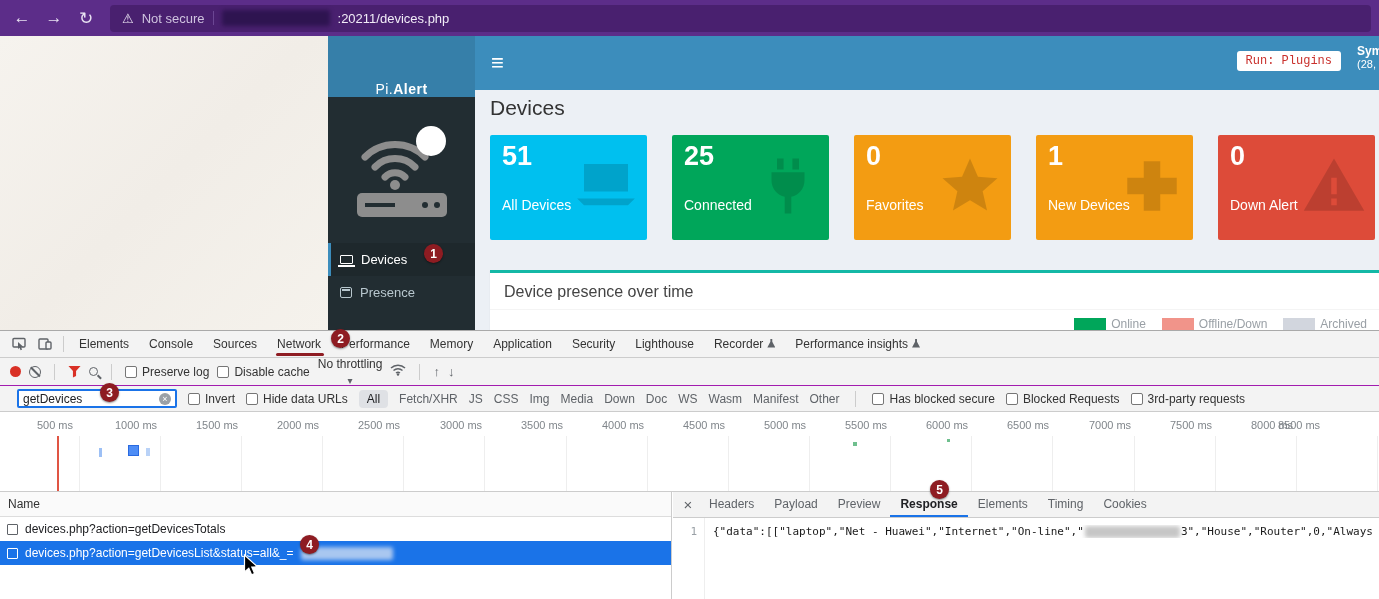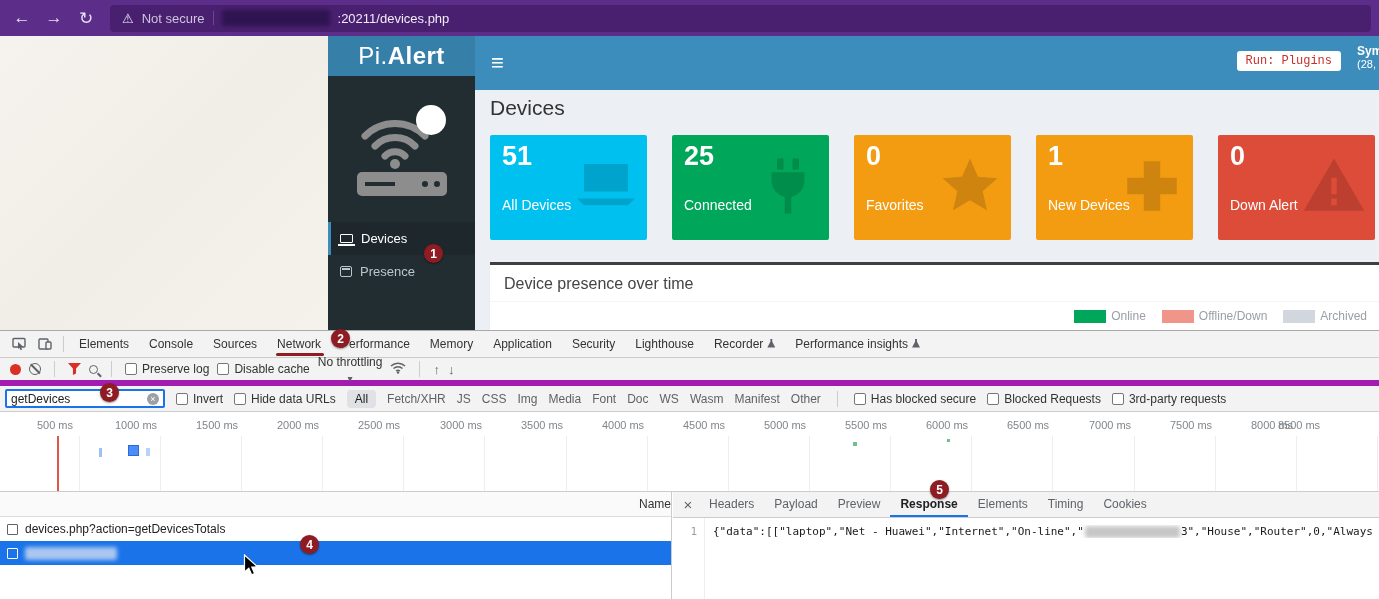--- a/index.html
+++ b/index.html
@@ -19,22 +19,22 @@
   .redact-url { width:108px; height:16px; background:#2e1450; }
   .url { color:#f1ecf7; font-size:13px; }
 
   
   .viewport { position:absolute; left:0; top:36px; width:1379px; height:294px; }
   .page-left { position:absolute; left:0; top:0; width:328px; height:294px;
     background:linear-gradient(135deg,#f6f3ee 0%,#f1ede7 50%,#f5f2ec 100%); }
 
   .app { position:absolute; left:328px; top:0; width:1051px; height:294px; }
   .sidebar { position:absolute; left:0; top:0; width:147px; height:294px; background:#222d32; }
-  .brand { height:40px; background:#367fa9; color:#fff; font-size:24px;
-    display:flex; align-items:center; justify-content:center; letter-spacing:.5px; }
+  .brand { height:61px; background:#367fa9; color:#fff; font-size:14px;
+    display:flex; align-items:flex-end; justify-content:center; letter-spacing:.5px; }
   .brand b { font-weight:bold; }
   .logo { height:146px; display:flex; align-items:center; justify-content:center; }
   .nav-item { height:33px; display:flex; align-items:center; gap:8px; padding-left:12px;
     color:#b8c7ce; font-size:13px; cursor:pointer; }
   .nav-item.active { background:#1e282c; border-left:3px solid #3c8dbc; padding-left:9px; color:#fff; }
   .icon-laptop { width:13px; height:9px; border:1.5px solid currentColor; border-radius:1px; position:relative; flex:none; }
   .icon-laptop::after { content:""; position:absolute; left:-3px; bottom:-4px; width:17px; height:2px; background:currentColor; }
   .icon-cal { width:12px; height:11px; border:1.5px solid currentColor; border-radius:2px; position:relative; flex:none; }
   .icon-cal::before { content:""; position:absolute; left:1px; right:1px; top:1px; height:2px; background:currentColor; }
 
@@ -47,77 +47,77 @@
   .topuser .l2 { font-size:11px; }
 
   .content { position:absolute; left:147px; right:0; top:54px; bottom:0; background:#ecf0f5; overflow:hidden; }
   .page-title { position:absolute; left:15px; top:6px; font-size:21px; font-weight:500; color:#333; }
   .card { position:absolute; top:45px; width:157px; height:105px; border-radius:2px; color:#fff; }
   .card-value { position:absolute; left:12px; top:6px; font-size:27px; font-weight:bold; }
   .card-label { position:absolute; left:12px; top:62px; font-size:14px; }
   .card-icon { position:absolute; right:8px; top:18px; width:66px; height:66px; }
   .card-icon svg { width:100%; height:100%; }
 
-  .panel { position:absolute; left:15px; right:0; top:172px; height:70px; background:#fff;
-    border-top:3px solid #404040; box-shadow:0 1px 1px rgba(0,0,0,.1); }
+  .panel { position:absolute; left:15px; right:0; top:180px; height:70px; background:#fff;
+    border-top:3px solid #14b8a6; box-shadow:0 1px 1px rgba(0,0,0,.1); }
   .panel-title { padding:10px 14px 8px; font-size:16px; color:#444; border-bottom:1px solid #f4f4f4; }
   .legend { position:absolute; right:12px; top:44px; display:flex; gap:16px; align-items:center;
     font-size:12px; color:#9aa0a6; }
   .leg-item { display:flex; align-items:center; gap:5px; }
   .swatch { width:32px; height:13px; display:inline-block; }
 
   
   .devtools { position:absolute; left:0; top:330px; width:1379px; height:269px; background:#fff;
     border-top:1px solid #a9a9a9; font-size:12px; color:#333; }
 
   .dt-tabs { height:27px; background:#f3f3f3; border-bottom:1px solid #ccc;
     display:flex; align-items:center; padding-left:6px; }
   .dt-icobtn { width:26px; display:flex; justify-content:center; cursor:pointer; }
   .sep { width:1px; height:16px; background:#ccc; margin:0 5px; flex:none; }
   .dt-tab { padding:0 10px; line-height:25px; color:#333; cursor:pointer; position:relative; white-space:nowrap; }
   .exp-ico { display:inline-block; width:8px; height:9px; margin-left:4px; background:#5f6368;
     clip-path:polygon(38% 0,62% 0,62% 35%,100% 100%,0 100%,38% 35%); }
   .anno-underline { position:absolute; left:9px; right:7px; bottom:1px; height:3px; background:#8e1c22; border-radius:2px; }
 
-  .dt-toolbar { height:28px; background:#f3f3f3; border-bottom:6px solid #a21caf;
+  .dt-toolbar { height:28px; background:#f3f3f3; border-bottom:1px solid #a21caf;
     display:flex; align-items:center; gap:8px; padding:0 10px; }
   .rec-dot { width:11px; height:11px; border-radius:50%; background:#d93025; flex:none; cursor:pointer; }
   .icon-block { width:12px; height:12px; border:1.5px solid #5f6368; border-radius:50%; position:relative; flex:none; cursor:pointer; }
   .icon-block::after { content:""; position:absolute; left:-1px; top:4px; width:13px; height:1.5px;
     background:#5f6368; transform:rotate(45deg); }
   .icon-funnel { width:13px; height:12px; background:#d93025; flex:none; cursor:pointer;
     clip-path:polygon(0 0,100% 0,62% 45%,62% 88%,38% 100%,38% 45%); }
   .icon-search { width:9px; height:9px; border:1.6px solid #5f6368; border-radius:50%; position:relative; flex:none; cursor:pointer; }
   .icon-search::after { content:""; position:absolute; left:7px; top:8px; width:5px; height:1.6px;
     background:#5f6368; transform:rotate(45deg); }
   .cg { display:flex; align-items:center; gap:5px; white-space:nowrap; cursor:pointer; }
   .cbx { width:12px; height:12px; border:1px solid #767676; border-radius:2px; background:#fff; flex:none; }
   .dd { display:flex; align-items:center; gap:4px; cursor:pointer;flex-direction:column; }
   .arrow-btn { color:#5f6368; font-size:13px; font-weight:bold; cursor:pointer; }
 
   .dt-filter { height:26px; background:#f3f3f3; border-bottom:1px solid #ccc;
-    display:flex; align-items:center; gap:11px; padding:0 5px; }
+    display:flex; align-items:center; gap:11px; padding:0 17px; }
   .filter-box { width:160px; height:19px; border:2px solid #1a73e8; border-radius:2px; background:#fff;
     display:flex; align-items:center; padding:0 4px; gap:4px; }
   .filter-box input { border:none; outline:none; flex:1; min-width:0; font-size:12px;
     font-family:"Liberation Sans",sans-serif; color:#202124; background:transparent; }
   .clear-x { width:12px; height:12px; border-radius:50%; background:#9aa0a6; color:#fff;
     font-size:9px; line-height:12px; text-align:center; flex:none; cursor:pointer; }
   .chip { background:#dfe1e5; border-radius:4px; padding:2px 8px; color:#202124; cursor:pointer; }
   .ftype { color:#5f6368; cursor:pointer; white-space:nowrap; }
 
   .dt-timeline { position:relative; height:80px; background:#fff; border-bottom:1px solid #ccc; overflow:hidden; }
   .tick { position:absolute; top:7px; transform:translateX(-50%); color:#80868b; font-size:11px; white-space:nowrap; }
   .gline { position:absolute; top:24px; bottom:0; width:1px; background:#eee; }
   .tl-mark { position:absolute; }
 
   .dt-bottom { position:absolute; left:0; top:161px; right:0; bottom:0; }
   .requests { position:absolute; left:0; top:0; width:672px; bottom:0; border-right:1px solid #ccc; overflow:hidden; background:#fff; }
   .req-header { height:25px; line-height:24px; padding-left:8px; background:#fafafa;
-    border-bottom:1px solid #ddd; color:#333;text-align:right; }
+    border-bottom:1px solid #ddd; color:#333; }
   .req-row { height:24px; display:flex; align-items:center; gap:7px; padding-left:7px; color:#202124; cursor:pointer; }
   .req-row.selected { background:#1a73e8; color:#fff; }
   .req-ico { width:11px; height:11px; border:1px solid #5f6368; border-radius:1px; flex:none; }
   .req-row.selected .req-ico { border-color:#fff; }
   .redact-row { width:92px; height:13px; background:#a9c7f0; }
 
   .details { position:absolute; left:673px; right:0; top:0; bottom:0; background:#fff; }
   .det-tabs { height:26px; background:#f3f3f3; border-bottom:1px solid #ccc;
     display:flex; align-items:center; padding-left:4px; }
   .det-close { width:22px; text-align:center; color:#5f6368; font-size:15px; cursor:pointer; }
@@ -338,21 +338,21 @@
     <span class="cg">
       <span class="cbx"></span>
       <span>Hide data URLs</span>
     </span>
     <span class="chip">All</span>
     <span class="ftype">Fetch/XHR</span>
     <span class="ftype">JS</span>
     <span class="ftype">CSS</span>
     <span class="ftype">Img</span>
     <span class="ftype">Media</span>
-    <span class="ftype">Font</span>
+    <span class="ftype">Down</span>
     <span class="ftype">Doc</span>
     <span class="ftype">WS</span>
     <span class="ftype">Wasm</span>
     <span class="ftype">Manifest</span>
     <span class="ftype">Other</span>
     <span class="sep"></span>
     <span class="cg">
       <span class="cbx"></span>
       <span>Has blocked secure</span>
     </span>
@@ -413,20 +413,21 @@
 
   <div class="dt-bottom">
     <div class="requests">
       <div class="req-header">Name</div>
       <div class="req-row">
         <span class="req-ico"></span>
         <span>devices.php?action=getDevicesTotals</span>
       </div>
       <div class="req-row selected">
         <span class="req-ico"></span>
+        <span>devices.php?action=getDevicesList&amp;status=all&amp;_=</span>
         <span class="redact redact-row"></span>
       </div>
     </div>
 
     <div class="details">
       <div class="det-tabs">
         <span class="det-close">×</span>
         <span class="det-tab">Headers</span>
         <span class="det-tab">Payload</span>
         <span class="det-tab">Preview</span>

